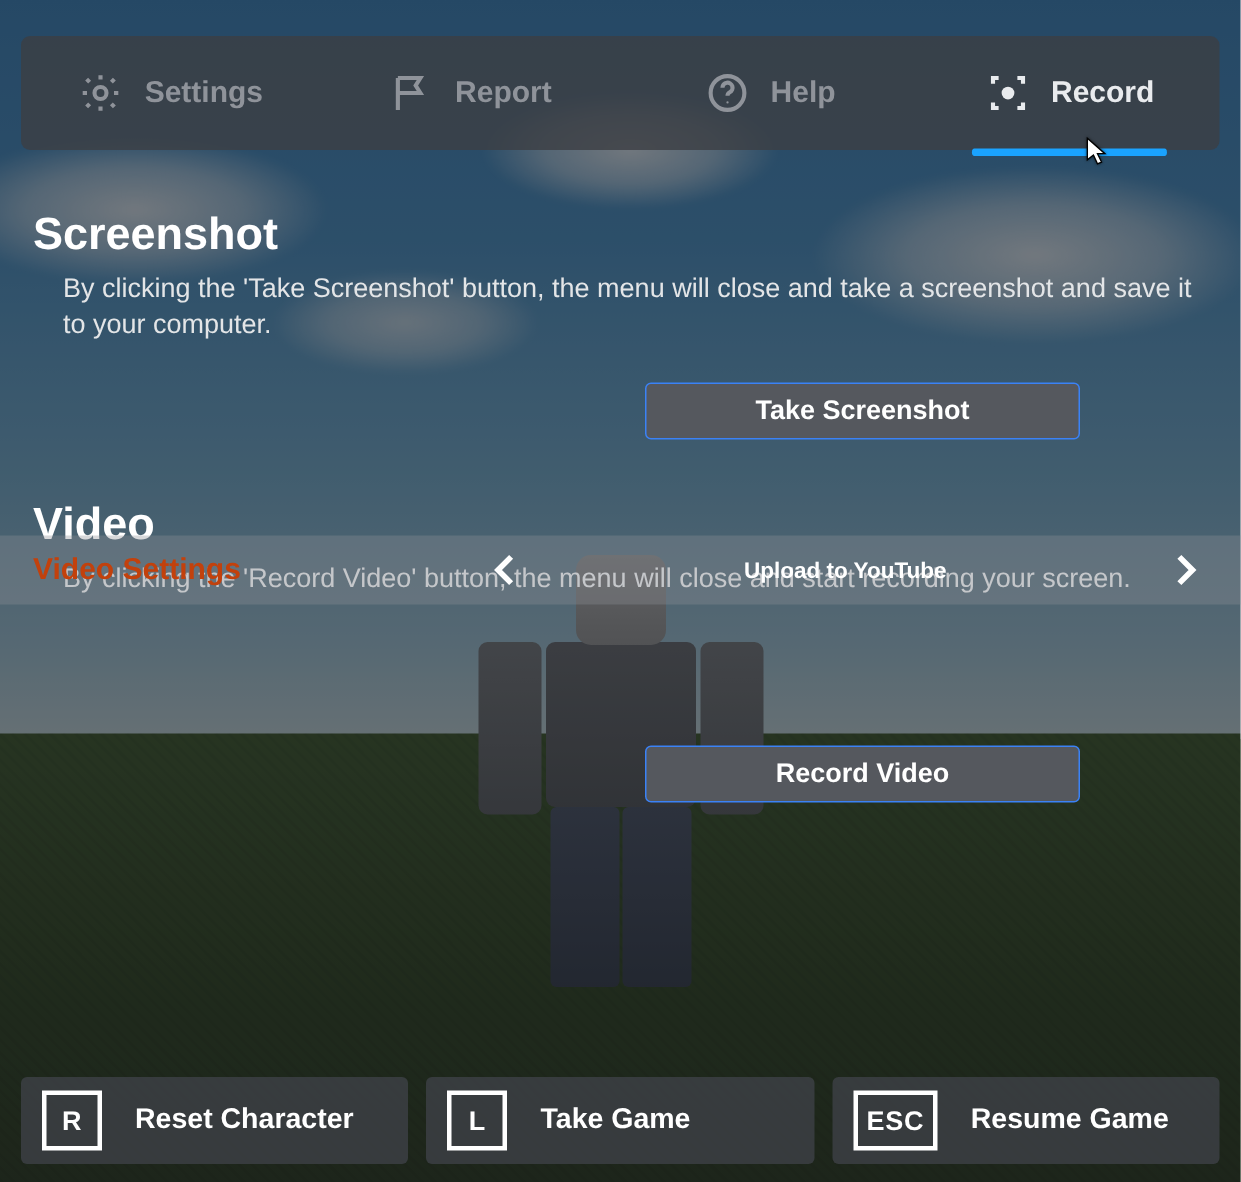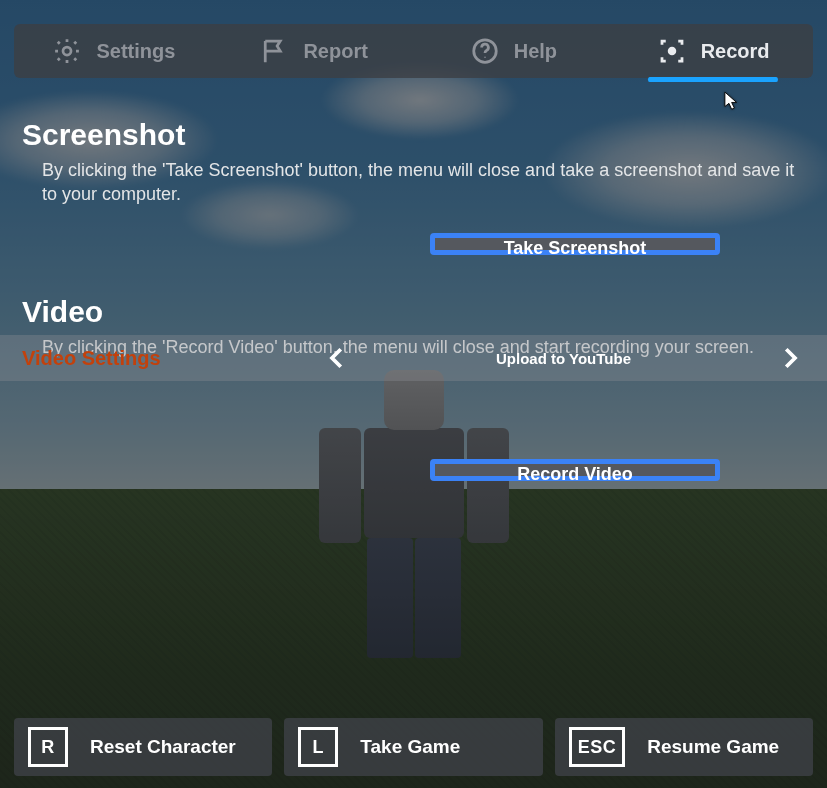--- a/index.html
+++ b/index.html
@@ -51,21 +51,21 @@
   
   .overlay {
     position: absolute; inset: 0;
     background: rgba(20,22,25,0.55);
     display: flex; flex-direction: column;
   }
 
   
   .tabbar {
     margin: 24px 14px 0 14px;
-    height: 54px;
+    height: 76px;
     background: rgba(60,63,68,0.8);
     border-radius: 6px;
     display: flex;
     align-items: stretch;
     position: relative;
   }
   .tab {
     flex: 1;
     display: flex; align-items: center; justify-content: center;
     gap: 14px;
@@ -86,23 +86,23 @@
 
   
   .content { padding: 12px 22px 0 22px; position: relative; flex: 1; }
   h2.section { color: #ffffff; font-weight: 900; font-size: 30px; margin-top: 28px; }
   p.desc { color: #e3e5e7; font-size: 18px; line-height: 1.35; margin-top: 6px; max-width: 800px; margin-left: 20px; }
 
   .action-btn {
     display: block;
     margin-left: auto; margin-right: 85px;
     margin-top: 26px;
-    width: 290px; height: 22px;
+    width: 290px; height: 38px;
     background: #55585e;
-    border: 5px solid #3b82f6;
+    border: 1px solid #3b82f6;
     border-radius: 4px;
     color: #ffffff; font-weight: 800; font-size: 18px;
     cursor: pointer;
   }
 
   
   .selector-row {
     position: absolute; left: -10px; right: -10px; top: 257px;
     height: 46px;
     background: rgba(140,143,148,0.35);

